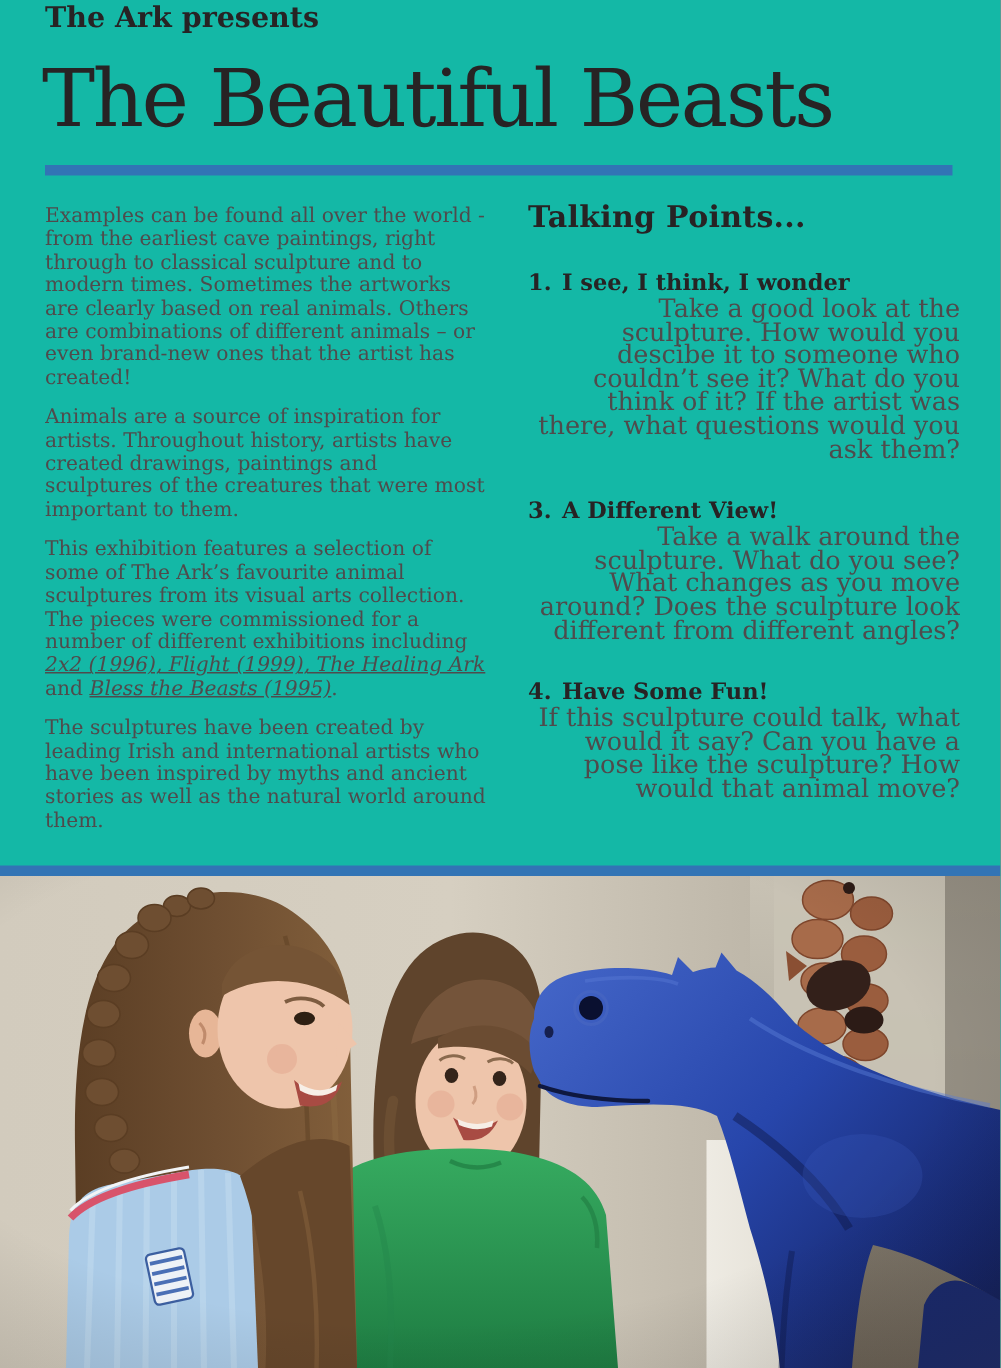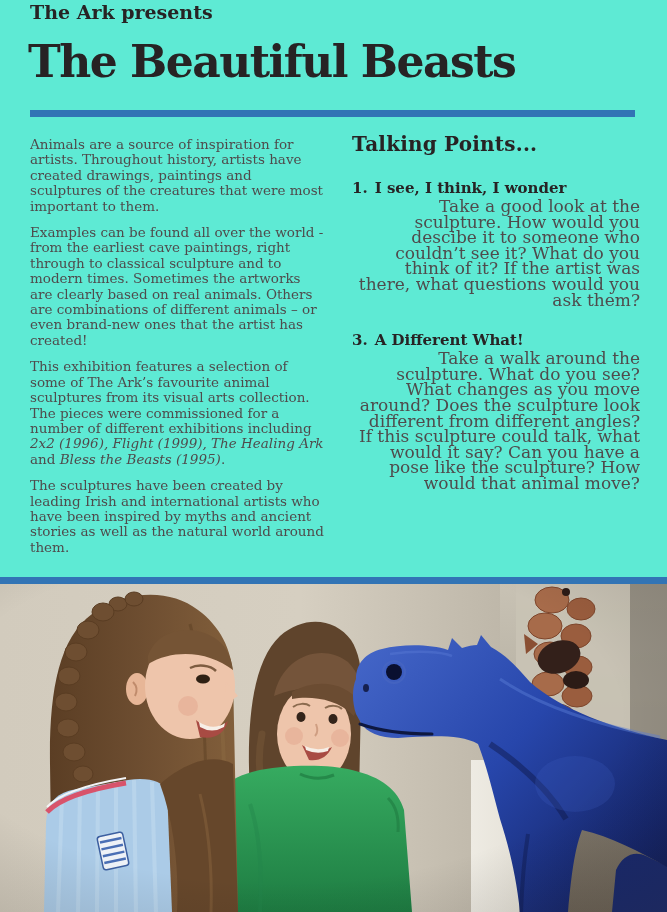--- a/index.html
+++ b/index.html
@@ -4,43 +4,43 @@
 <style>
   :root{
     --accent:#3274b5;
     --heading:#272324;
     --body:#4f4b4c;
   }
   *{margin:0;padding:0;box-sizing:border-box;}
   html,body{background:#888;}
   body{font-family:"DejaVu Serif","Liberation Serif",serif;}
   .page{
-    position:relative;width:667px;height:912px;background:#5eead4;
+    position:relative;width:667px;height:912px;background:#14b8a6;
     margin:0 auto;overflow:hidden;
   }
   .kicker{
     position:absolute;left:30px;top:1px;
     font-size:19px;font-weight:bold;color:var(--heading);letter-spacing:0px;
   }
   .main-title{
     position:absolute;left:28px;top:36px;width:620px;
-    font-size:44px;font-weight:bold;color:var(--heading);
+    font-size:53px;font-weight:normal;color:var(--heading);
     letter-spacing:-1.5px;white-space:nowrap;
   }
   .rule-top{
     position:absolute;left:30px;top:110px;width:605px;height:7px;
   }
   .intro-col{
     position:absolute;left:30px;top:137px;width:297px;height:440px;
     overflow:hidden;color:var(--body);
   }
   .intro-col p{
     font-size:13.5px;line-height:15.4px;margin-bottom:11px;
   }
-  .intro-col em{font-style:italic;}
+  .intro-col em{font-style:italic;text-decoration:underline;}
   .tp-col{
     position:absolute;left:352px;top:132px;width:288px;height:445px;
     overflow:hidden;
   }
   .tp-heading{
     font-size:20px;font-weight:bold;color:var(--heading);
     margin-bottom:8px;letter-spacing:0.2px;
   }
   .tp-item h3{
     font-size:15px;font-weight:bold;color:var(--heading);
@@ -59,40 +59,41 @@
 </head>
 <body>
 
 <div class="page">
 
   <div class="kicker">The Ark presents</div>
   <h1 class="main-title">The Beautiful Beasts</h1>
   <div class="rule-top" style="background: rgb(50, 116, 181);"></div>
 
   <div class="intro-col" id="intro-paragraphs">
+      <p><span>Examples can be found all over the world - from the earliest cave paintings, right through to classical sculpture and to modern times. Sometimes the artworks are clearly based on real animals. Others are combinations of different animals – or even brand-new ones that the artist has created!</span></p>
       <p><span>Animals are a source of inspiration for artists. Throughout history, artists have created drawings, paintings and sculptures of the creatures that were most important to them.</span></p>
-      <p><span>Examples can be found all over the world - from the earliest cave paintings, right through to classical sculpture and to modern times. Sometimes the artworks are clearly based on real animals. Others are combinations of different animals – or even brand-new ones that the artist has created!</span></p>
       <p><span>This exhibition features a selection of some of The Ark’s favourite animal sculptures from its visual arts collection. The pieces were commissioned for a number of different exhibitions including </span><em>2x2 (1996), Flight (1999), The Healing Ark</em><span> and </span><em>Bless the Beasts (1995)</em><span>.</span></p>
       <p><span>The sculptures have been created by leading Irish and international artists who have been inspired by myths and ancient stories as well as the natural world around them.</span></p>
     </div>
 
   <div class="tp-col">
     <h2 class="tp-heading">Talking Points...</h2>
     <div id="tp-items">
         <div class="tp-item">
           <h3><span class="tp-num">1.</span><span>I see, I think, I wonder</span></h3>
           <p>Take a good look at the sculpture. How would you descibe it to someone who couldn’t see it? What do you think of it? If the artist was there, what questions would you ask them?</p>
         </div>
         <div class="tp-item">
         </div>
         <div class="tp-item">
-          <h3><span class="tp-num">3.</span><span>A Different What!</span></h3>
+          <h3><span class="tp-num">3.</span><span>A Different View!</span></h3>
           <p>Take a walk around the sculpture. What do you see? What changes as you move around? Does the sculpture look different from different angles?</p>
         </div>
         <div class="tp-item">
+          <h3><span class="tp-num">4.</span><span>Have Some Fun!</span></h3>
           <p>If this sculpture could talk, what would it say? Can you have a pose like the sculpture? How would that animal move?</p>
         </div>
       </div>
   </div>
 
   <div class="bottom-band">
     <div class="rule-bottom" style="background: rgb(50, 116, 181);"></div>
 
     <svg class="photo" viewBox="0 0 667 328" xmlns="http://www.w3.org/2000/svg">
       <defs>

